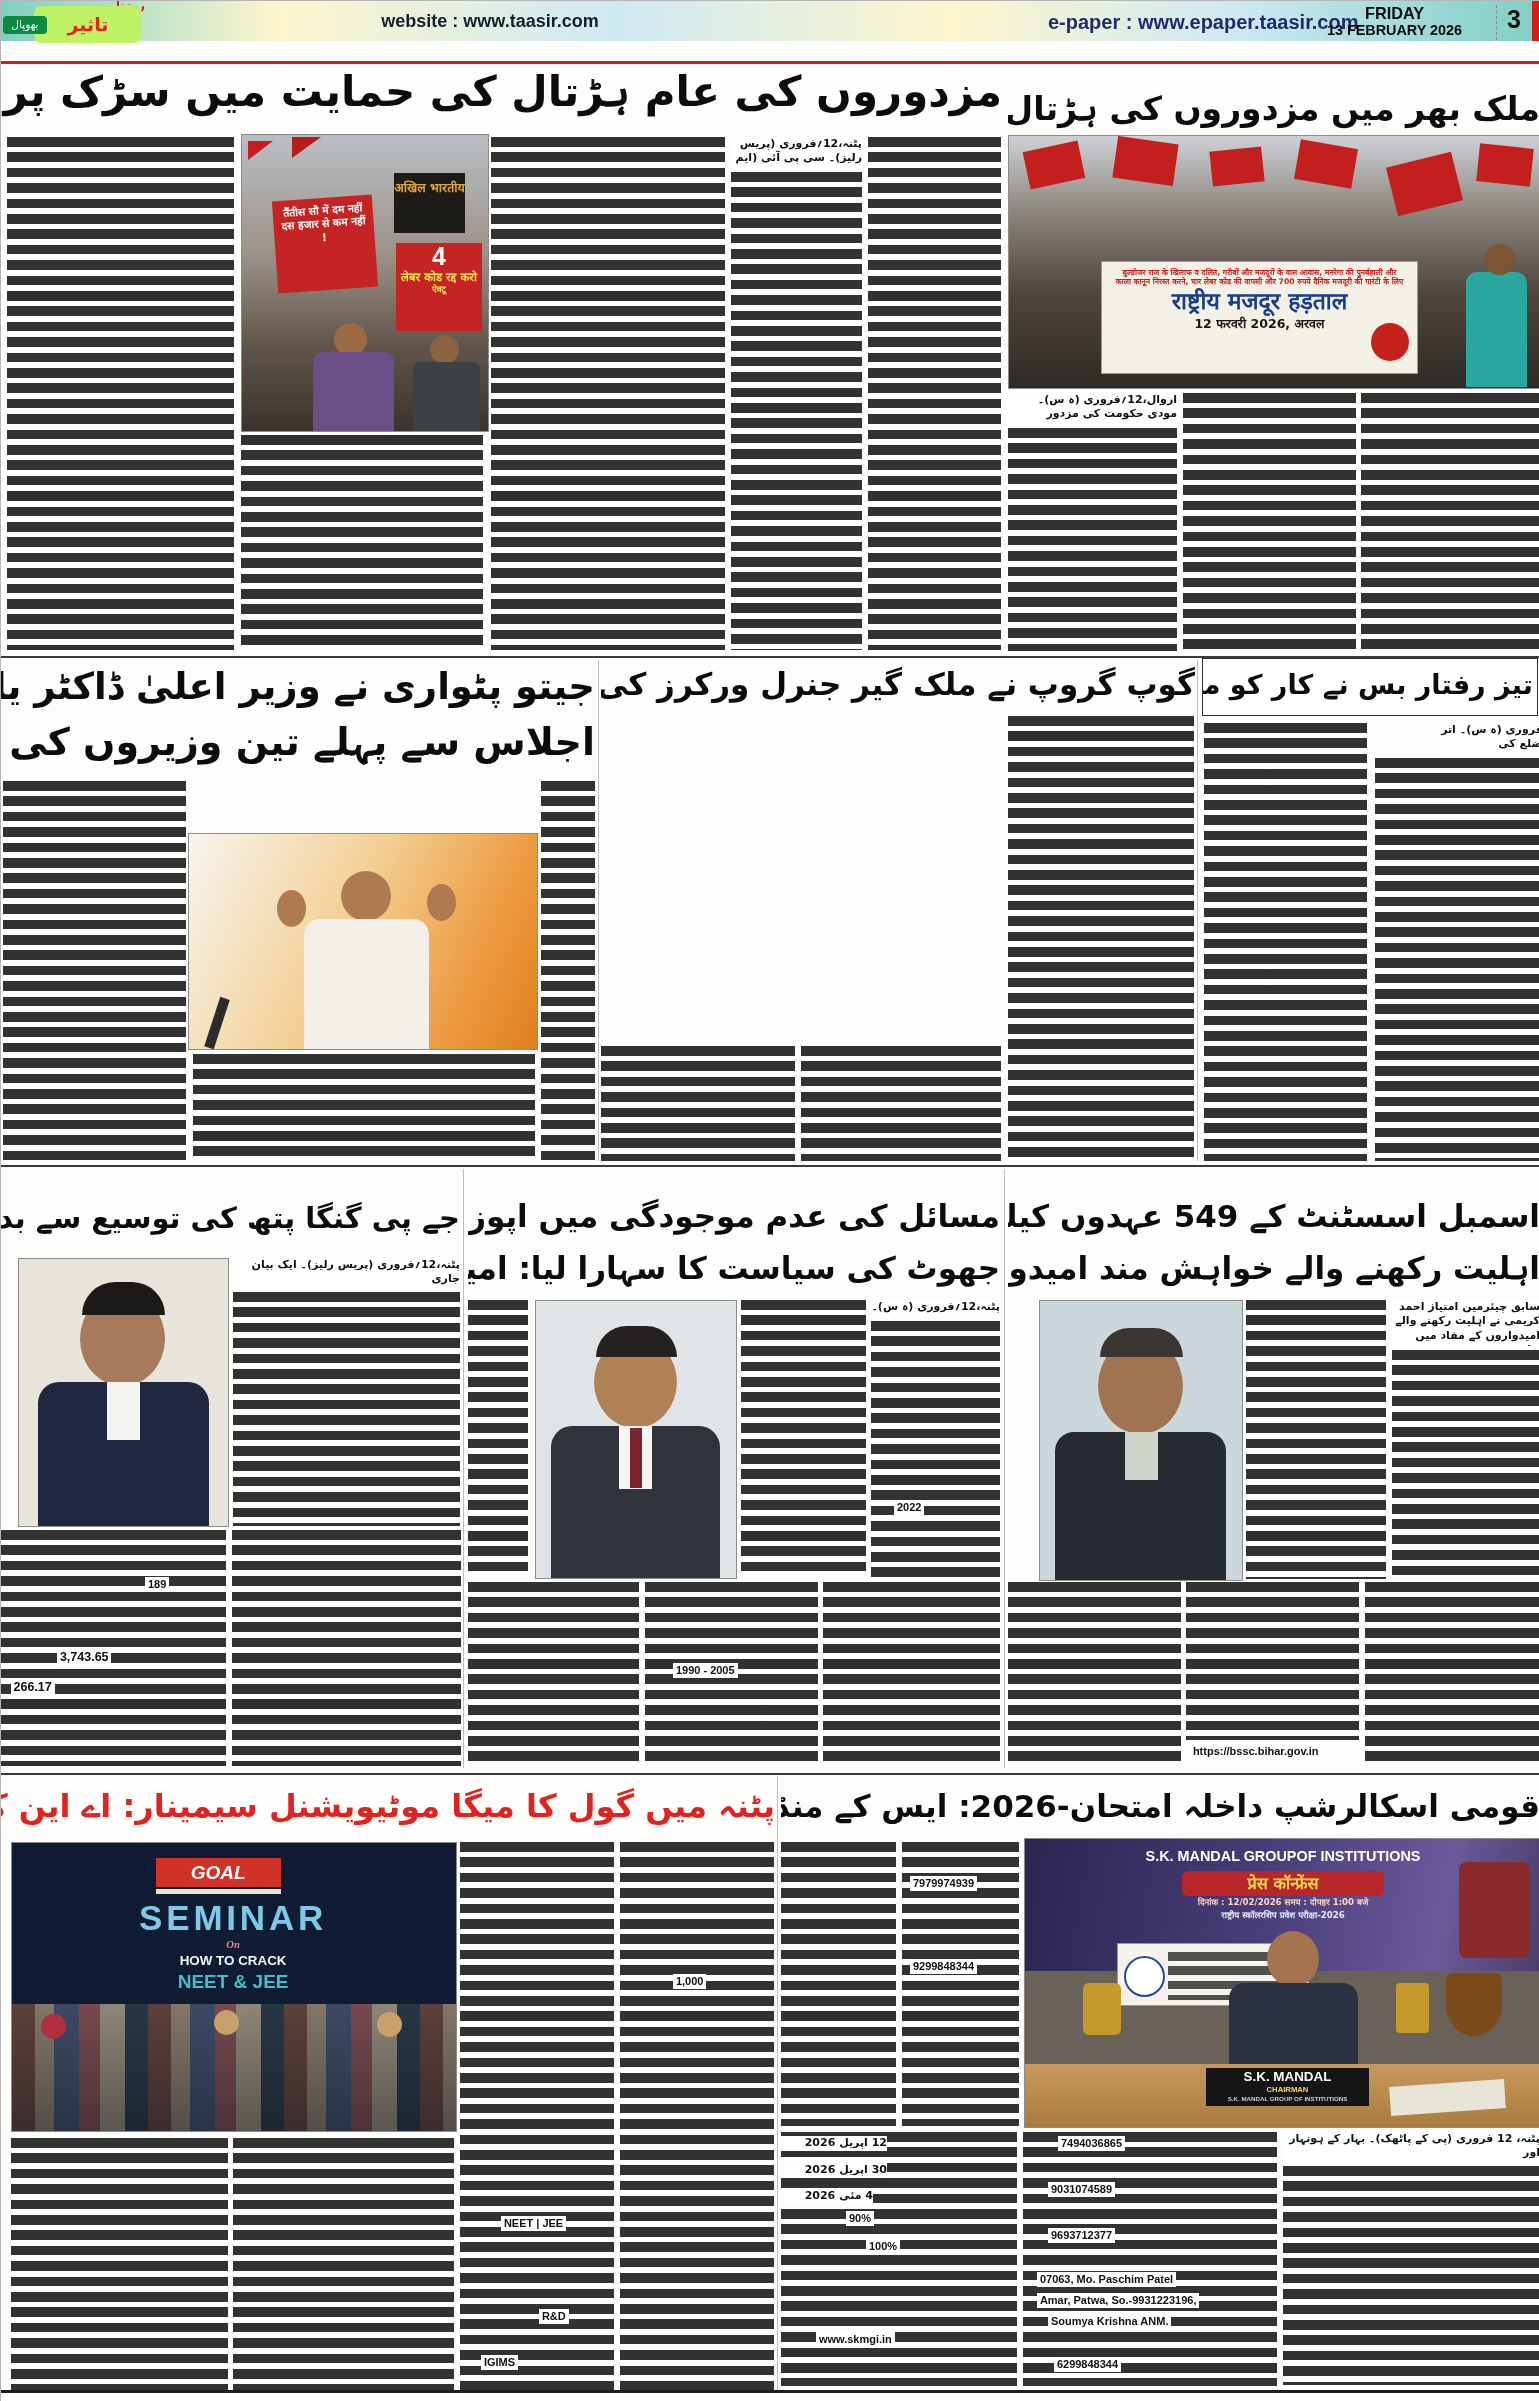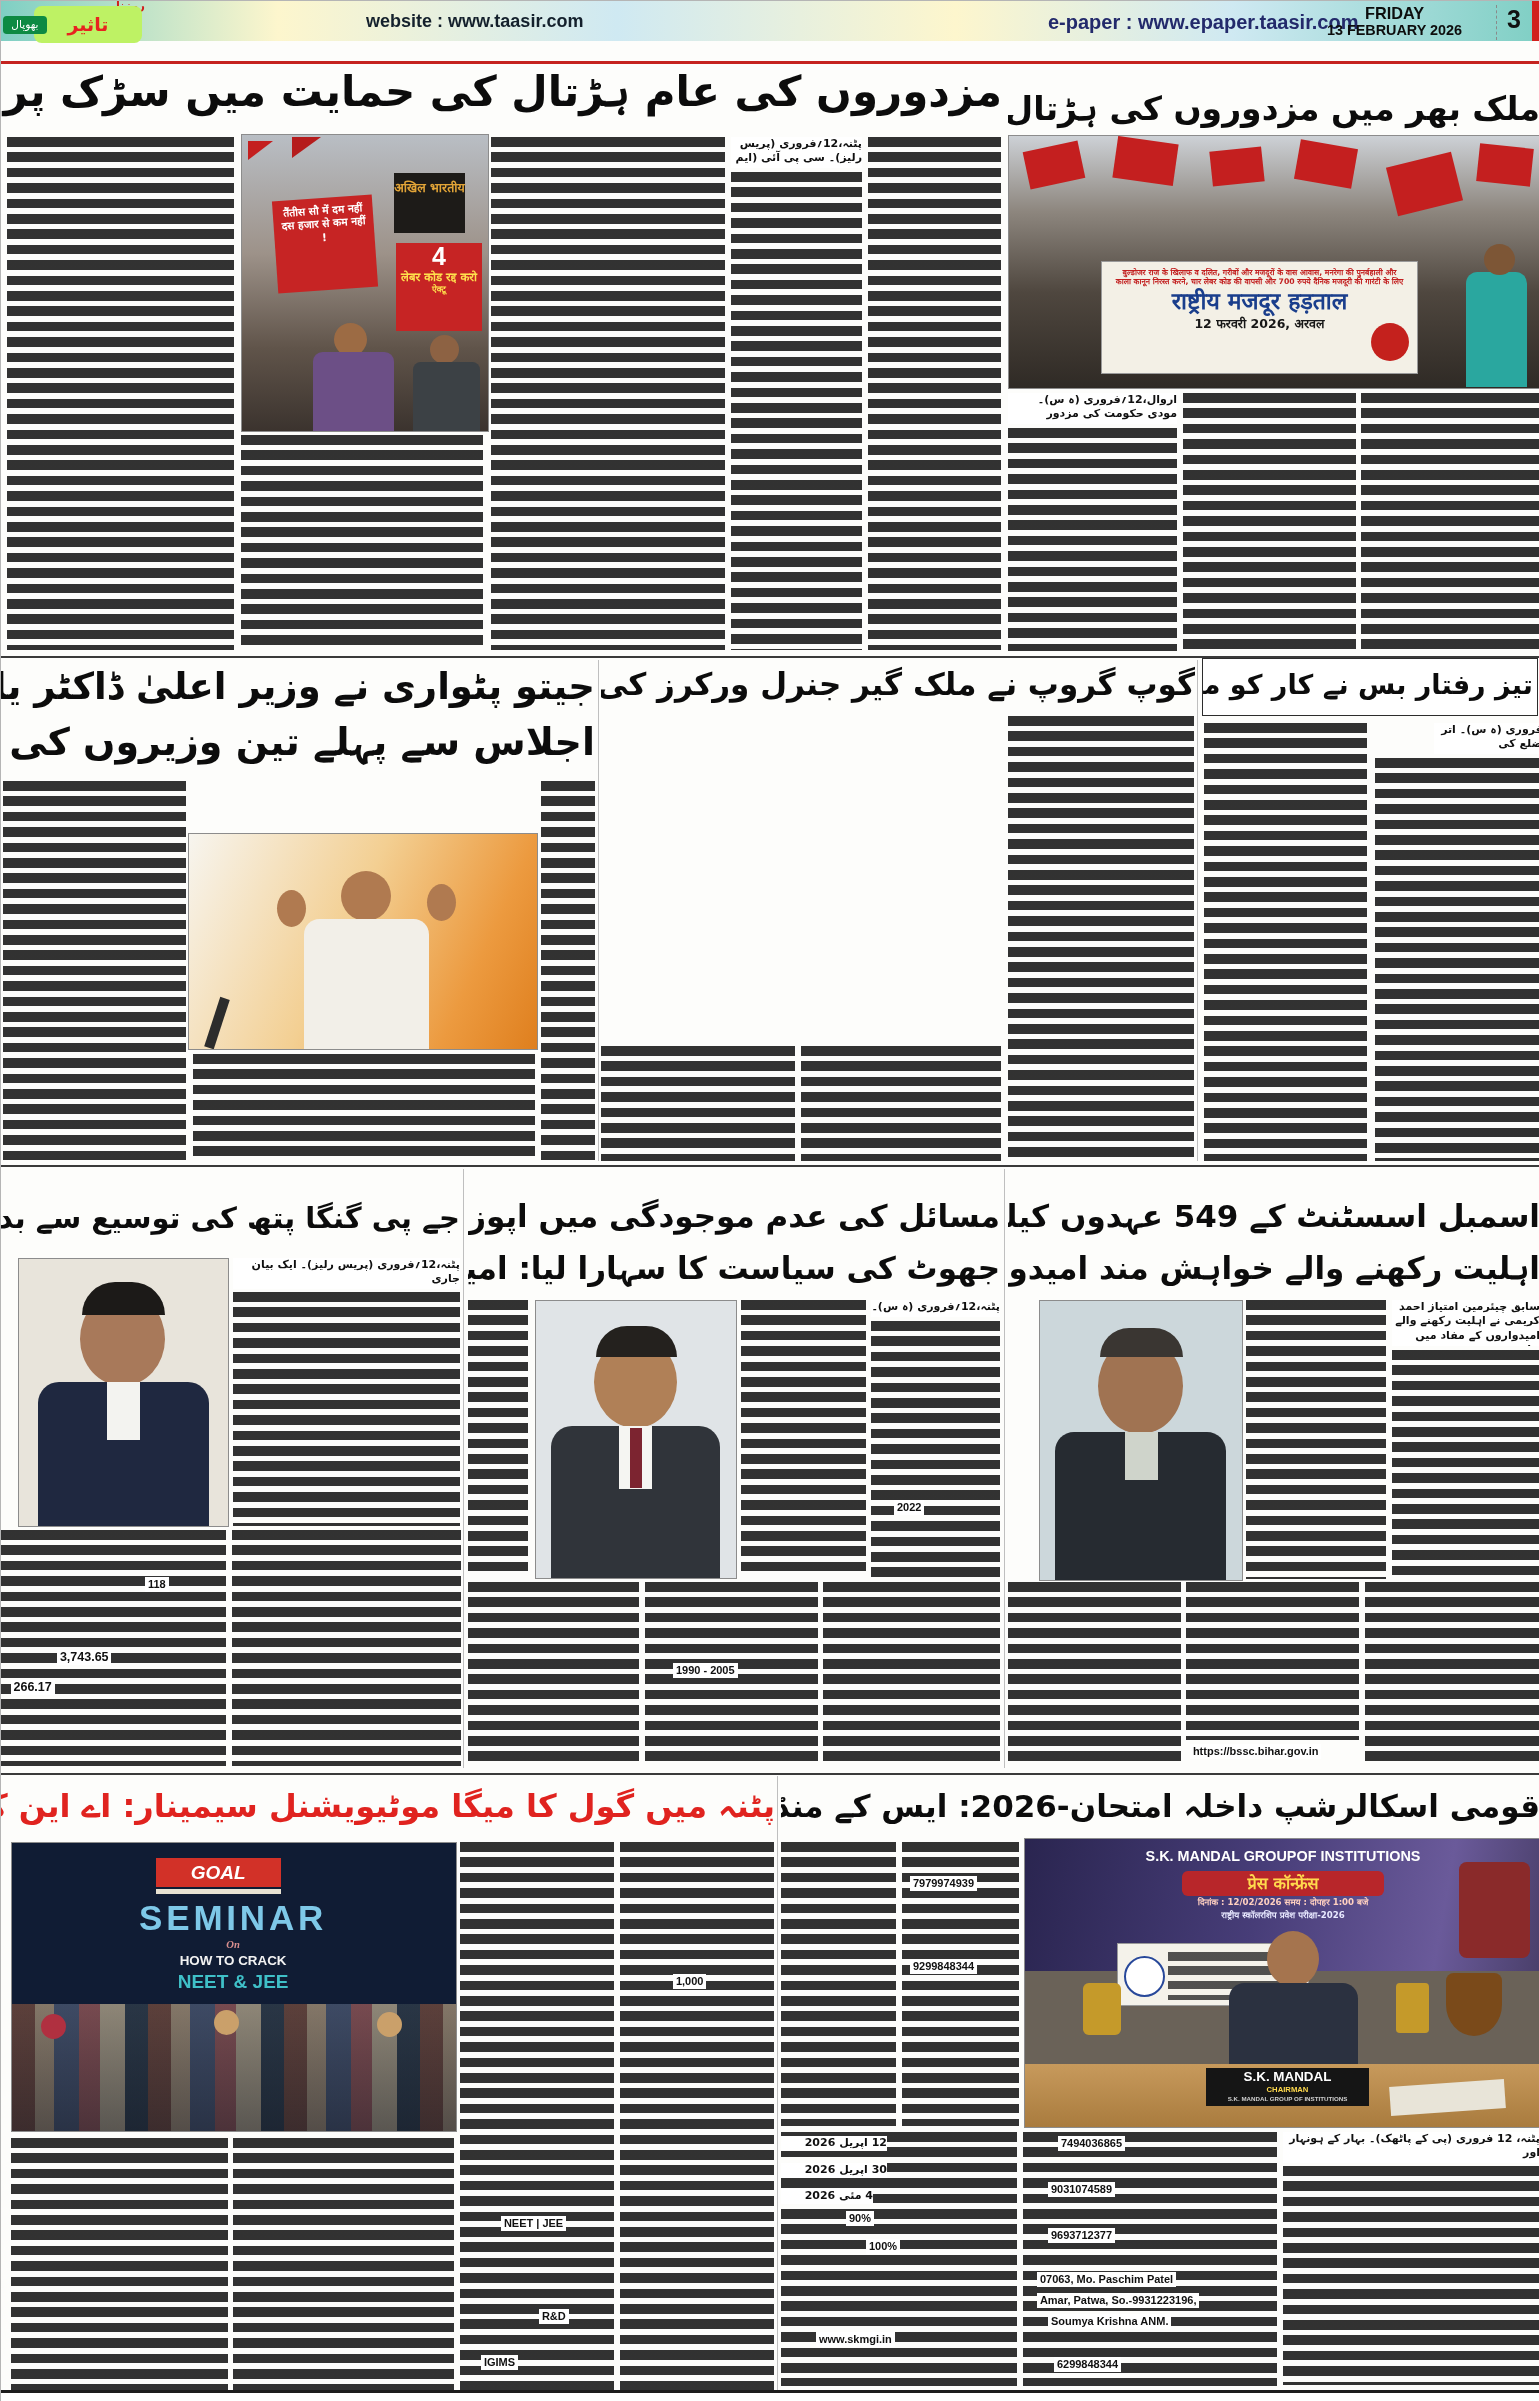--- a/index.html
+++ b/index.html
@@ -60,21 +60,21 @@
 <div class="sheet">
 
   <div class="abs hdr"></div>
   <div class="abs hdr-rule"></div>
   <div class="abs redbar"></div>
 
   <div class="abs logo-daily">روزنامہ</div>
   <div class="abs logo-box">تاثیر</div>
   <div class="abs logo-city">بھوپال</div>
 
-  <div class="abs site" style="left:365px;top:9.6px;width:288px;">website : www.taasir.com</div>
+  <div class="abs site" style="left:345px;top:9.6px;width:288px;text-align:center;">website : www.taasir.com</div>
 
 
   <div class="abs epaper" style="left:1047px;top:9.6px;width:317px;">e-paper : www.epaper.taasir.com</div>
 
   <div class="abs daydate" style="left:1307px;top:2.9px;width:173px;">
     <div class="d1">FRIDAY</div>
     <div class="d2">13 FEBRUARY 2026</div>
   </div>
   <div class="abs dashv"></div>
   <div class="abs pgnum" style="left:1506px;top:3.8px;">3</div>
@@ -172,21 +172,21 @@
     <div class="abs" style="left:63px;top:23px;width:83px;height:33px;background:#1c1a18;border-radius:38px 38px 0 0;"></div>
     <div class="abs" style="left:19px;top:123px;width:171px;height:144px;background:#1f2840;border-radius:21px 21px 0 0;"></div>
     <div class="abs" style="left:88px;top:123px;width:33px;height:58px;background:#f3f3f0;"></div>
   </div>
   <div class="abs dl" style="left:232px;top:1257px;width:227px;height:31px;">پٹنہ،12؍فروری (پریس رلیز)۔ ایک بیان جاری</div>
   <div class="abs tx" style="left:232px;top:1291px;width:227px;height:234px;"></div>
   <div class="abs tx" style="left:0px;top:1529px;width:225px;height:236px;"></div>
   <div class="abs tx" style="left:231px;top:1529px;width:229px;height:236px;"></div>
   <div class="abs lat" style="left:56px;top:1649px;">3,743.65</div>
   <div class="abs lat" style="left:9.6px;top:1679px;">266.17</div>
-  <div class="abs lat sm" style="left:144px;top:1576px;">118</div>
+  <div class="abs lat sm" style="left:144px;top:1576px;">189</div>
 
   <div class="abs uh" style="left:467px;top:1191px;width:532px;height:50px;font-size:31px;line-height:48px;">مسائل کی عدم موجودگی میں اپوزیشن نے</div>
   <div class="abs uh" style="left:467px;top:1243px;width:532px;height:50px;font-size:31px;line-height:48px;">جھوٹ کی سیاست کا سہارا لیا: امیش سنگھ کشواہا</div>
   <div class="abs tx" style="left:467px;top:1299px;width:60px;height:277px;"></div>
   <div class="abs ph" style="left:534px;top:1299px;width:200px;height:277px;background:#e0e4e7;">
     <div class="circ" style="left:58px;top:35px;width:83px;height:92px;background:#b08057;"></div>
     <div class="abs" style="left:60px;top:25px;width:81px;height:31px;background:#24211e;border-radius:38px 38px 0 0;"></div>
     <div class="abs" style="left:15.4px;top:125px;width:169px;height:152px;background:#30343a;border-radius:21px 21px 0 0;"></div>
     <div class="abs" style="left:83px;top:125px;width:33px;height:63px;background:#f5f5f2;"></div>
     <div class="abs" style="left:94px;top:127px;width:11.5px;height:60px;background:#7c2430;"></div>

